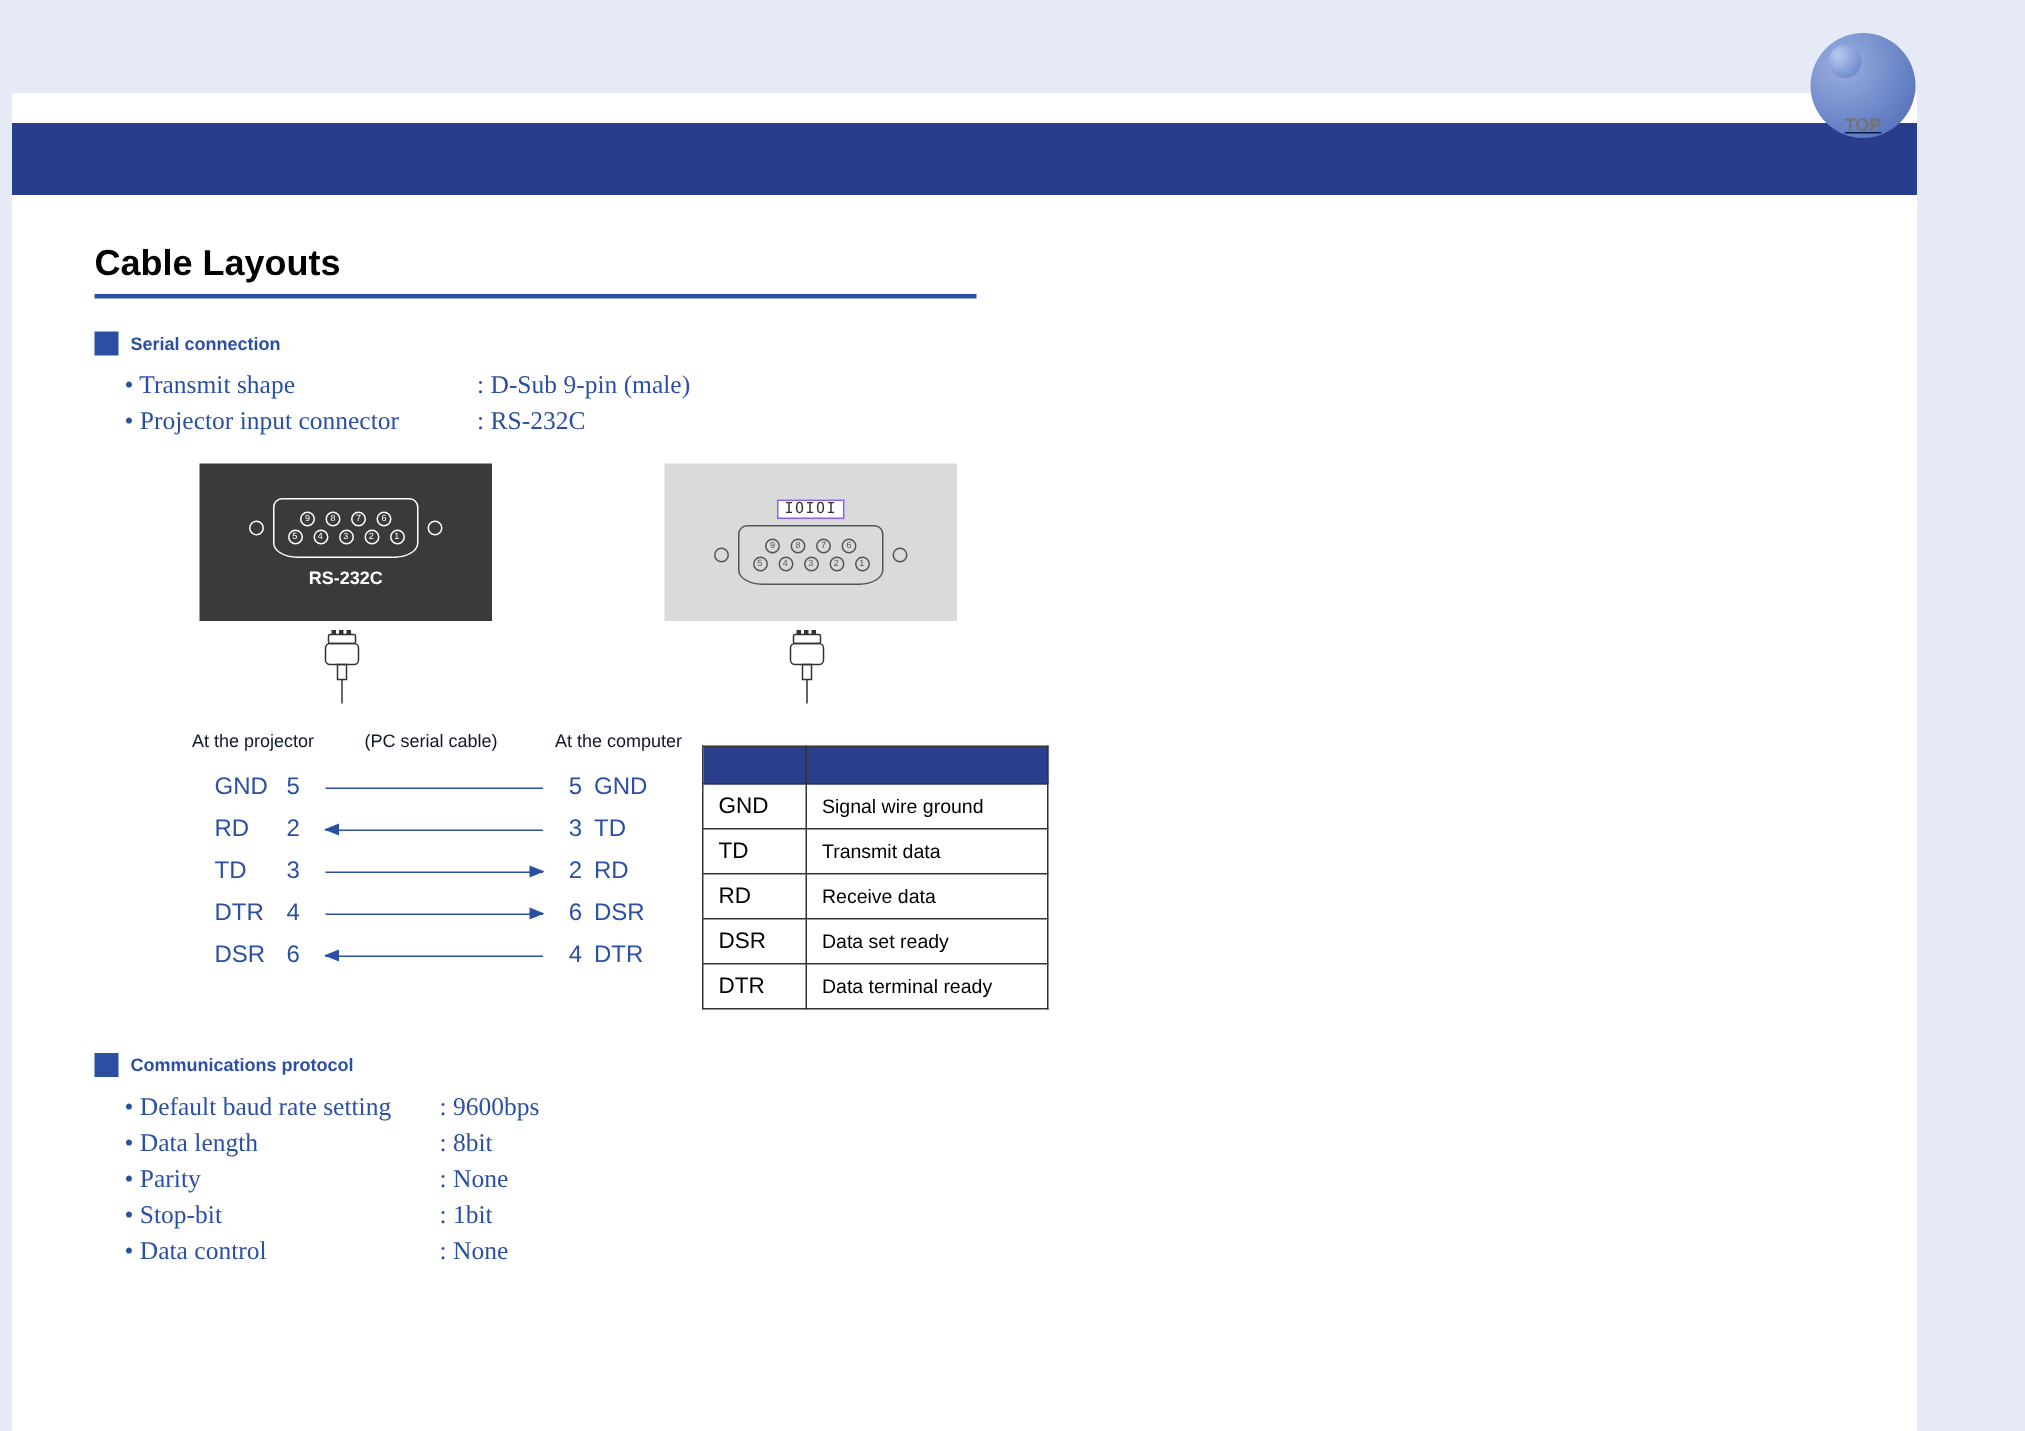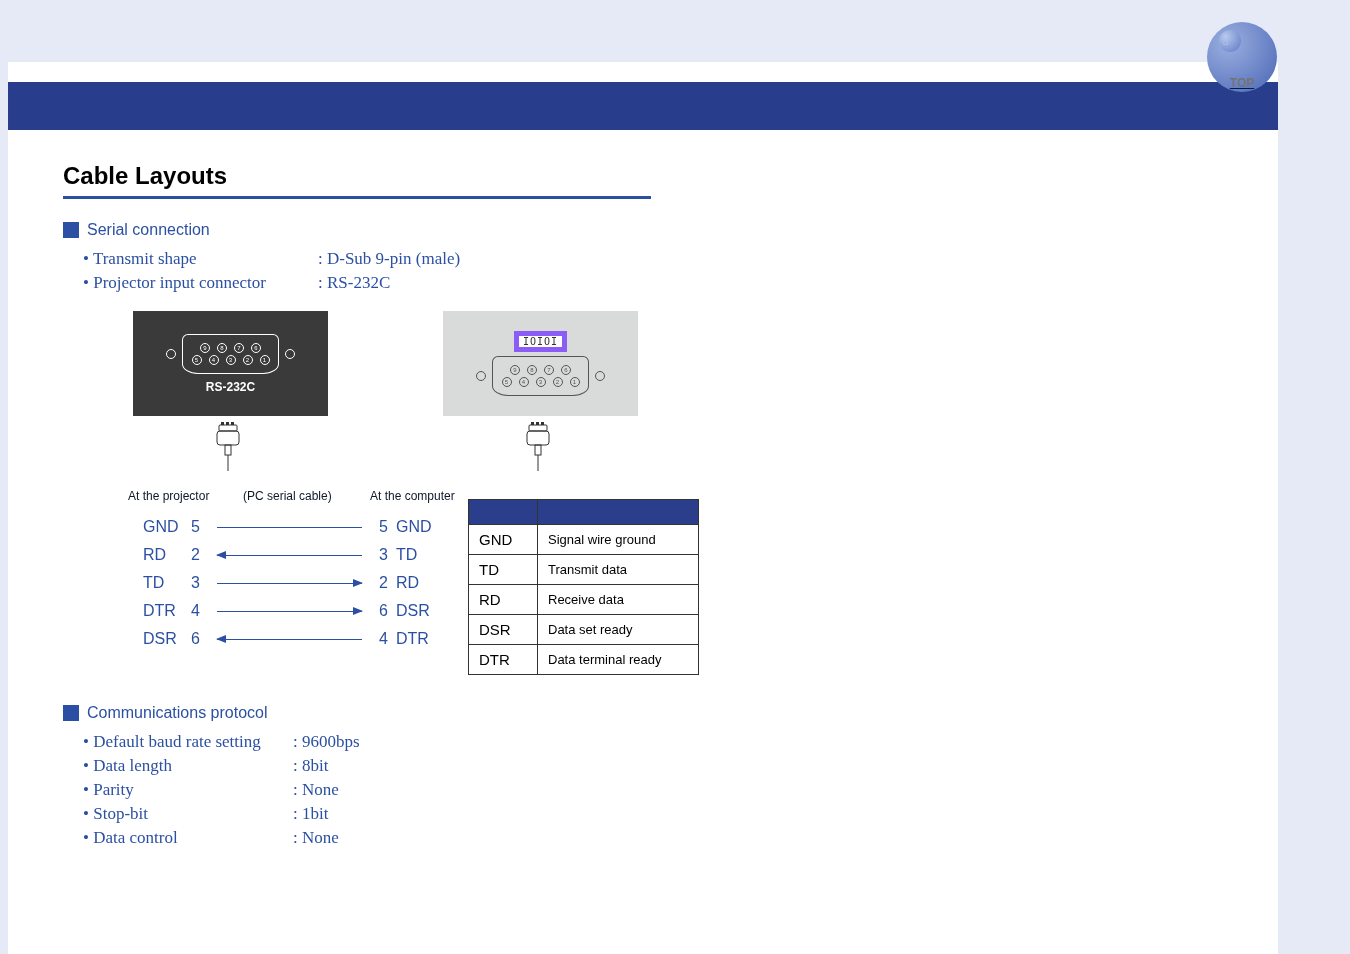--- a/index.html
+++ b/index.html
@@ -93,22 +93,22 @@
   }
   .sq-bullet {
     display: inline-block;
     width: 16px;
     height: 16px;
     background: #2B50A3;
     vertical-align: middle;
     margin-right: 8px;
   }
   h2.sub-title {
-    font-size: 16px;
-    font-weight: normal;
+    font-size: 12px;
+    font-weight: bold;
     color: #2B50A3;
     margin: 10px 0;
     display: flex;
     align-items: center;
   }
   .spec-line {
     margin: 4px 0 4px 20px;
     font-family: 'Times New Roman', serif;
     font-size: 17px;
     color: #2B50A3;
@@ -147,21 +147,21 @@
     background: #D9DADA;
     display: flex;
     flex-direction: column;
     align-items: center;
     justify-content: center;
     gap: 4px;
   }
   .ioi-label {
     font-size: 10px;
     color: #333;
-    border: 5px solid #8b5cf6;
+    border: 1px solid #8b5cf6;
     padding: 0 4px;
     background: #fff;
     letter-spacing: 1px;
     font-family: monospace;
   }
   .dsub-outline {
     display: flex;
     align-items: center;
     gap: 6px;
   }

